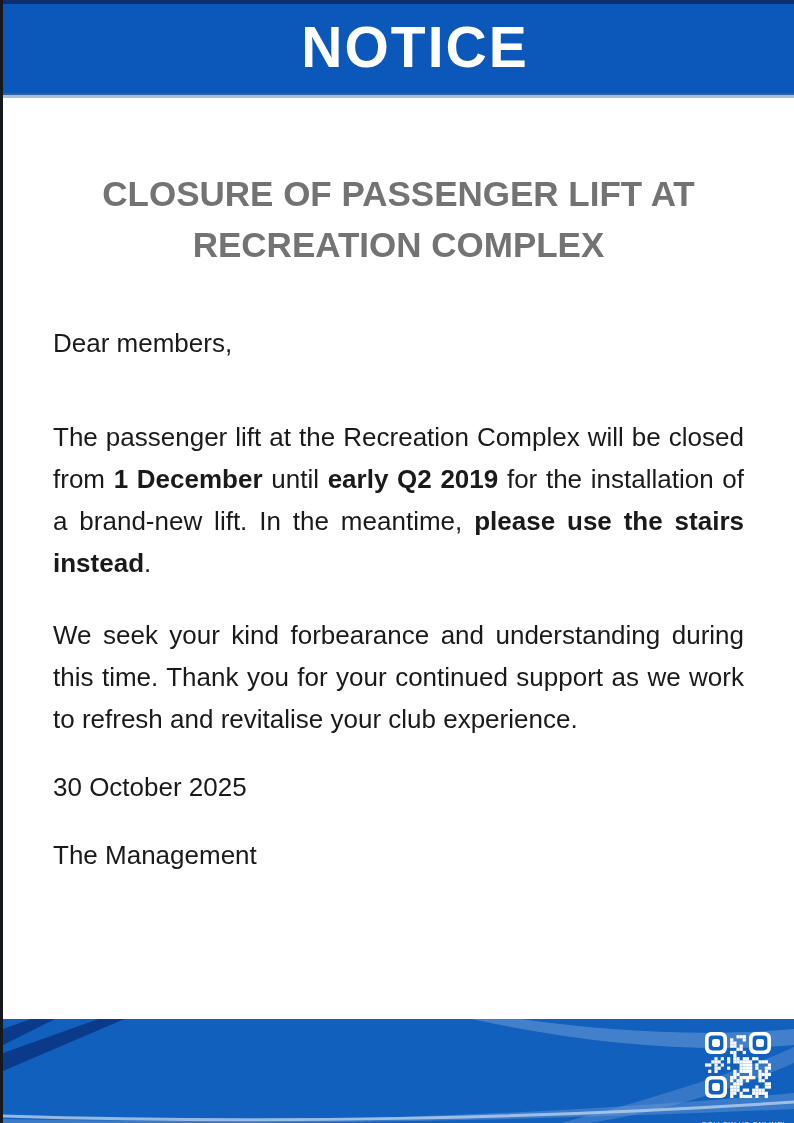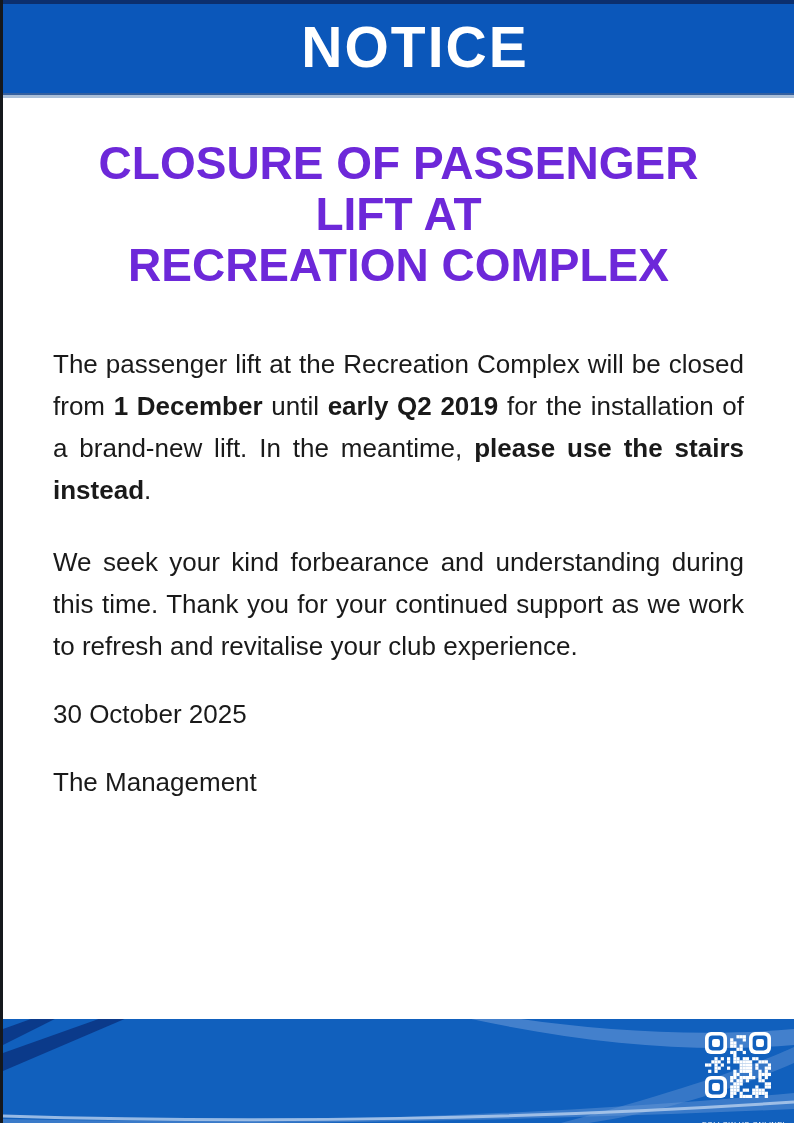--- a/index.html
+++ b/index.html
@@ -33,26 +33,26 @@
     text-align:center;
     font-size:57px;
     font-weight:700;
     letter-spacing:2px;
     color:#ffffff;
     line-height:94px;
   }
   
   .content{padding:0 50px;}
   .notice-heading{
-    margin-top:40px;
+    margin-top:70px;
     text-align:center;
-    font-size:46px;
+    font-size:35px;
     line-height:51px;
     font-weight:700;
-    color:#6d28d9;
+    color:#737373;
   }
   .salutation{margin-top:52px;font-size:26px;line-height:42px;}
   .para{
     font-size:26px;line-height:42px;
     text-align:justify;text-justify:inter-word;
   }
   .para-1{margin-top:52px;}
   .para-2{margin-top:30px;}
   .seg-b{font-weight:700;}
   .date-line{font-size:26px;line-height:42px;}
@@ -97,20 +97,21 @@
   <div class="header-band">
     <div class="header-title">NOTICE</div>
   </div>
 
   <div class="content">
     <div class="notice-heading">
       <div>CLOSURE OF PASSENGER LIFT AT</div>
       <div>RECREATION COMPLEX</div>
     </div>
 
+    <p class="salutation">Dear members,</p>
 
     <p class="para para-1"><span>The passenger lift at the Recreation Complex will be closed from </span><span class="seg-b">1 December</span><span> until </span><span class="seg-b">early Q2 2019</span><span> for the installation of a brand-new lift. In the meantime, </span><span class="seg-b">please use the stairs instead</span><span>.</span></p>
 
     <p class="para para-2">We seek your kind forbearance and understanding during this time. Thank you for your continued support as we work to refresh and revitalise your club experience.</p>
 
     <p class="date-line">30 October 2025</p>
     <p class="signoff-line">The Management</p>
   </div>
 
   <div class="footer-band">

